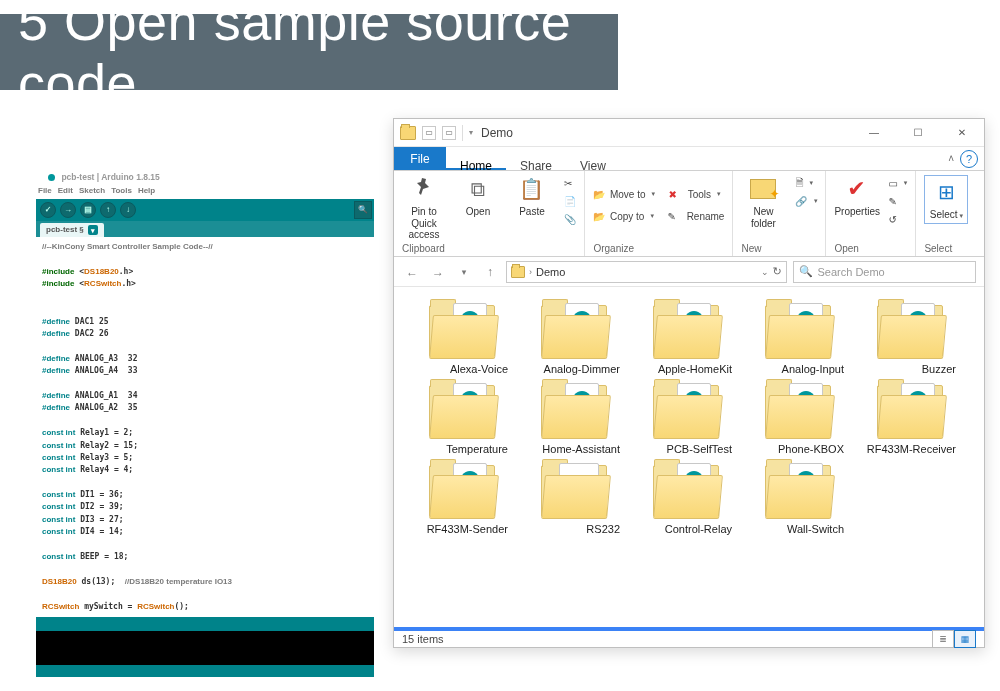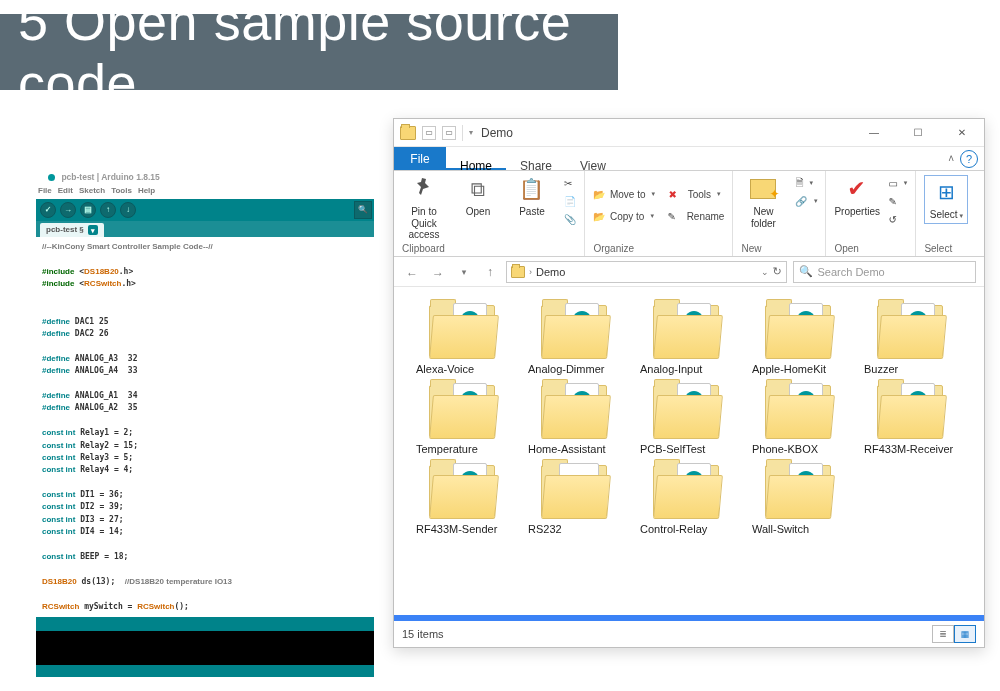--- a/index.html
+++ b/index.html
@@ -67,32 +67,32 @@
 
   .addr { height: 30px; display: flex; align-items: center; gap: 6px; padding: 0 8px; border-bottom: 1px solid #e5e5e5; }
   .addr .nav{ width:20px; height:20px; display:flex; align-items:center; justify-content:center; color:#777; font-size:12px;}
   .addr .path { flex: 1.6; height: 22px; border: 1px solid #c8c8c8; display: flex; align-items: center; padding: 0 4px; gap: 4px; font-size: 11px; color: #333; }
   .addr .path .foldico{ width:14px; height:12px; background:#f8d775; border:1px solid #caa84a; border-radius:1px; position:relative;}
   .addr .path .foldico::before{content:""; position:absolute; left:0; top:-3px; width:6px; height:3px; background:#f8d775; border:1px solid #caa84a; border-bottom:none;}
   .addr .path .chev{ color:#777; font-size:9px;}
   .addr .search { flex: 1; height: 22px; border: 1px solid #c8c8c8; display: flex; align-items: center; padding: 0 6px; color: #999; font-size: 11px; gap:4px;}
 
   .files { padding: 18px 18px 0 22px; display: flex; flex-wrap: wrap; gap: 10px 20px; align-content:flex-start; height: 320px;}
-  .item { width: 92px; text-align: left; font-size: 11px; color: #222; }
+  .item { width: 92px; text-align: right; font-size: 11px; color: #222; }
   .item .fico { width: 66px; height: 52px; margin: 0 auto 6px auto; position: relative; }
   .folder-back { position: absolute; inset: 0; background: #f6e3a1; border: 1px solid #dcbf6a; border-radius: 2px; }
   .folder-back::before { content: ""; position: absolute; left: 0; top: -7px; width: 24px; height: 7px; background: #f6e3a1; border: 1px solid #dcbf6a; border-bottom: none; border-radius: 2px 2px 0 0; }
   .folder-front { position: absolute; left: 2px; right: -2px; top: 10px; bottom: -2px; background: linear-gradient(#ffe9a6,#f8d775); border: 1px solid #dcbf6a; border-radius: 2px; transform: skewX(-5deg); }
   .doc { position: absolute; left: 24px; top: -2px; width: 34px; height: 44px; background: #fff; border: 1px solid #c8c8c8; border-radius: 2px; display:flex; align-items:center; justify-content:center;}
   .doc .egg{ width:22px; height:28px; background:#00979C; border-radius:50% 50% 48% 48%; display:flex; align-items:center; justify-content:center;}
   .doc .egg .inf{ color:#fff; font-size:14px; font-weight:600; font-family:Arial;}
   .item.sys .doc{ left:18px; width:40px;}
   .item.sys .doc::after{content:"⚙"; color:#4a7ab8; font-size:16px;}
 
-  .statusbar { position: absolute; left: 0; right: 0; bottom: 0; height: 32px; border-top: 6px solid #3b82f6; display: flex; align-items: center; padding: 0 8px; font-size: 11px; color: #444; }
+  .statusbar { position: absolute; left: 0; right: 0; bottom: 0; height: 20px; border-top: 4px solid #3b82f6; display: flex; align-items: center; padding: 0 8px; font-size: 11px; color: #444; }
   .statusbar .spacer { flex: 1; }
   .viewtoggle{ display:flex; gap:0;}
   .viewtoggle div{ width:22px; height:18px; border:1px solid #bcbcbc; display:flex; align-items:center; justify-content:center; font-size:9px; color:#666;}
   .viewtoggle div.active{ border-color:#1979ca; background:#e8f1fb; color:#1979ca;}
 
   
   svg{ display:block;}
 </style>
 </head>
 <body>
@@ -344,33 +344,33 @@
       <div class="item ">
       <div class="fico">
         <div class="folder-back"></div>
         <div class="doc">
             <div class="egg">
               <span class="inf">∞</span>
             </div>
           </div>
         <div class="folder-front"></div>
       </div>
+      <div>Apple-HomeKit</div>
+    </div>
+      <div class="item ">
+      <div class="fico">
+        <div class="folder-back"></div>
+        <div class="doc">
+            <div class="egg">
+              <span class="inf">∞</span>
+            </div>
+          </div>
+        <div class="folder-front"></div>
+      </div>
       <div>Analog-Input</div>
-    </div>
-      <div class="item ">
-      <div class="fico">
-        <div class="folder-back"></div>
-        <div class="doc">
-            <div class="egg">
-              <span class="inf">∞</span>
-            </div>
-          </div>
-        <div class="folder-front"></div>
-      </div>
-      <div>Apple-HomeKit</div>
     </div>
       <div class="item ">
       <div class="fico">
         <div class="folder-back"></div>
         <div class="doc">
             <div class="egg">
               <span class="inf">∞</span>
             </div>
           </div>
         <div class="folder-front"></div>

